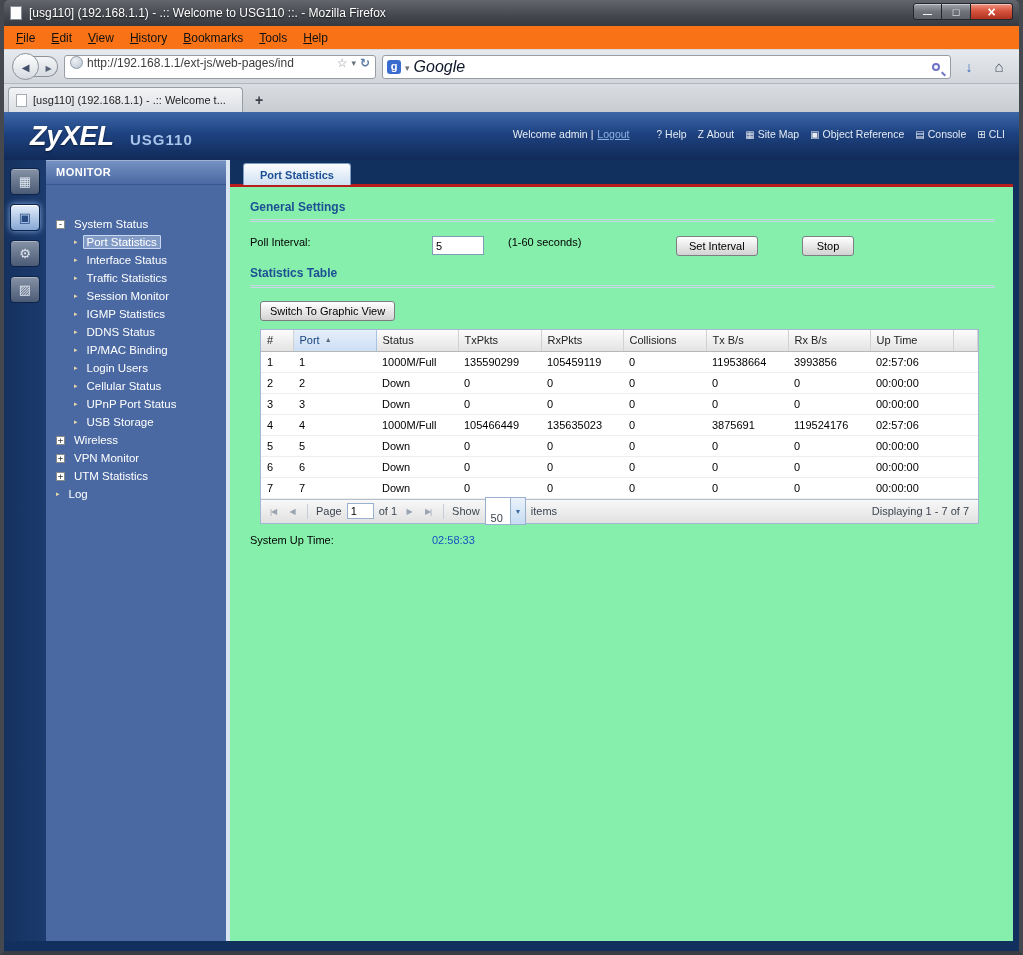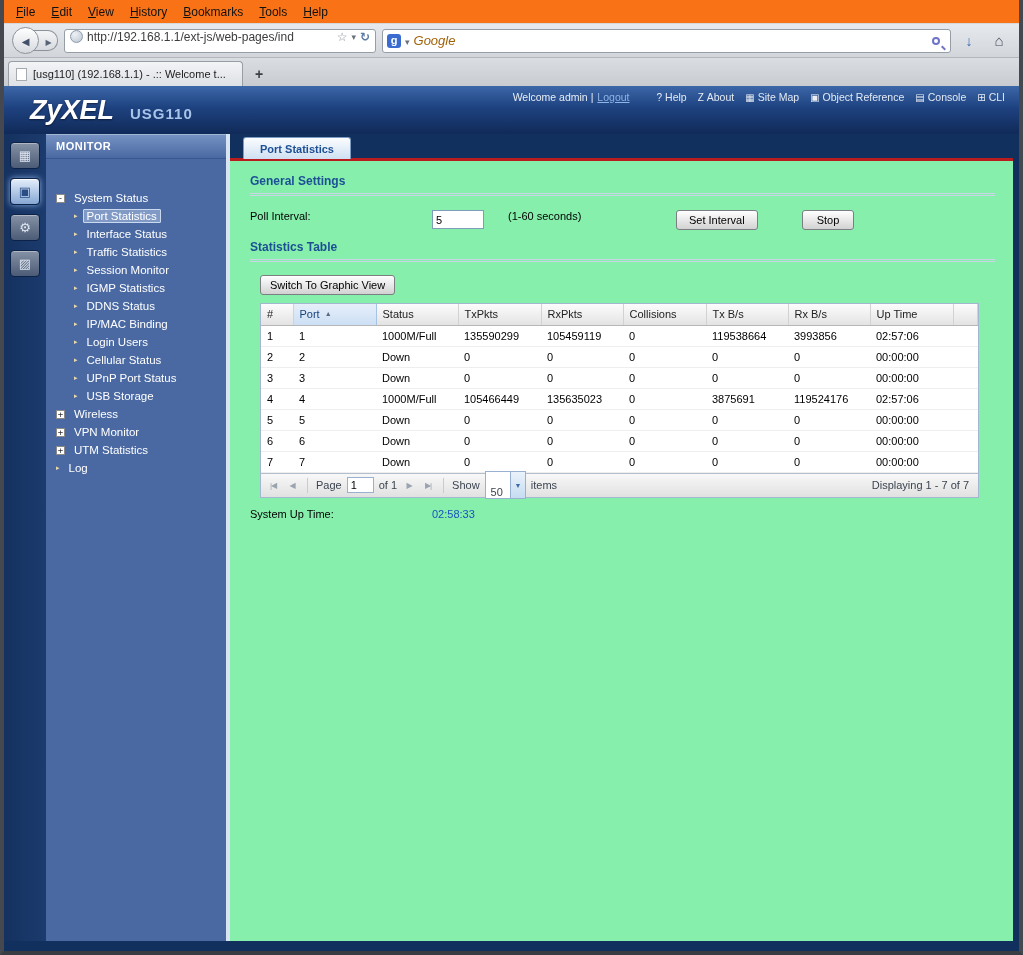--- a/index.html
+++ b/index.html
@@ -35,42 +35,42 @@
   .urlbar{width:312px;height:24px;background:#fff;border:1px solid #979da5;border-radius:3px;display:flex;align-items:flex-start;padding:0 5px;gap:4px}
   .globe{width:13px;height:13px;border-radius:50%;border:1px solid #8d99a8;background:radial-gradient(circle at 35% 30%,#eef2f6,#b9c4d1);flex:none}
   .url-text{flex:1;color:#3c3c3c;font-size:12px;white-space:nowrap;overflow:hidden}
   [data-name="bookmark-star-icon"]::before{content:"☆";font-size:12px;color:#8a909a}
   [data-name="urlbar-dropdown-icon"]::before{content:"▾";font-size:9px;color:#6a7078}
   [data-name="reload-icon"]::before{content:"↻";font-size:12px;color:#5a7ba6;font-weight:bold}
   .searchbar{flex:1;height:24px;background:#fff;border:1px solid #979da5;border-radius:3px;display:flex;align-items:center;padding:0 4px;gap:4px}
   .gicon{width:14px;height:14px;border-radius:3px;background:#3a6cd0;color:#fff;display:flex;align-items:center;justify-content:center;flex:none}
   .gicon::before{content:"g";font-size:11px;font-weight:bold;line-height:1}
   [data-name="search-engine-dropdown-icon"]::before{content:"▾";font-size:9px;color:#6a7078}
-  .search-text{flex:1;color:#a16207;font-style:italic;font-size:13px}
+  .search-text{flex:1;color:#0f172a;font-style:italic;font-size:16px}
   .mag{width:20px;height:18px;display:flex;align-items:center;justify-content:center}
   .mag-c{width:8px;height:8px;border:2px solid #6e74c8;border-radius:50%;position:relative}
   .mag-c::after{content:"";position:absolute;width:5px;height:2px;background:#6e74c8;transform:rotate(45deg);left:7px;top:8px}
   .toolbtn{width:24px;height:24px;display:flex;align-items:center;justify-content:center}
   [data-name="download-icon"]::before{content:"↓";font-size:14px;font-weight:bold;color:#3b69b5}
   [data-name="home-icon"]::before{content:"⌂";font-size:15px;color:#454d5c}
 
   
   .tabstrip{height:28px;background:linear-gradient(#dadde1,#c8ccd1);display:flex;align-items:flex-end;padding:0 4px;flex:none}
   .tab{height:25px;width:235px;background:linear-gradient(#f3f4f6,#dde0e4);border:1px solid #989ea6;border-bottom:none;border-radius:4px 4px 0 0;display:flex;align-items:center;padding:0 7px;gap:6px}
   .tab-favicon{width:11px;height:13px;background:#fff;border:1px solid #a6abb2;flex:none}
   .tab-title{font-size:11px;color:#1c1c1c;white-space:nowrap;overflow:hidden;flex:1}
   .newtab{width:26px;height:20px;margin:0 0 2px 3px;display:flex;align-items:center;justify-content:center;color:#3c4046;border-radius:3px}
   [data-name="new-tab-button"]::before{content:"+";font-size:14px;font-weight:bold}
 
   
   .viewport{flex:1;display:flex;flex-direction:column;background:#12305e;overflow:hidden}
   .zyxel-header{height:48px;flex:none;position:relative;display:flex;align-items:center;padding-left:26px;background:linear-gradient(180deg,#3c67a8 0%,#1e4280 45%,#102a58 100%)}
   .logo{font-size:27px;font-weight:bold;font-style:italic;color:#fff;letter-spacing:0;text-shadow:0 1px 2px rgba(0,0,0,.5)}
   .model{color:#a8c4ea;font-size:15px;font-weight:bold;margin-left:16px;letter-spacing:1px;margin-top:6px}
-  .header-top-right{position:absolute;top:5px;right:14px;display:flex;align-items:center;gap:11px;color:#dfe7f2;font-size:10.5px}
+  .header-top-right{position:absolute;top:16px;right:14px;display:flex;align-items:center;gap:11px;color:#dfe7f2;font-size:10.5px}
   .welcome-group{display:flex;gap:4px;margin-right:16px}
   .welcome-text{color:#e8edf5}
   .logout-link{color:#8fb4e6;text-decoration:underline}
   .hlink{display:flex;align-items:center;gap:3px;color:#e3eaf4}
   .hicon{font-size:10px;color:#fff;opacity:.9}
 
   .zyxel-body{flex:1;display:flex;padding:0 6px 10px 0;overflow:hidden}
   .edge{width:42px;flex:none;background:linear-gradient(90deg,#14315f,#1c3b6e);padding-top:8px;display:flex;flex-direction:column;align-items:center;gap:9px}
   .edge-tile{width:30px;height:27px;border-radius:4px;border:1px solid #0d2247;background:linear-gradient(#8592a6,#4c5b76);box-shadow:inset 0 1px 0 rgba(255,255,255,.35);display:flex;align-items:center;justify-content:center;color:#dfe6f0;font-size:13px}
   .edge-tile.active{background:linear-gradient(#e4eefb,#86a7d4);color:#2a4d86;box-shadow:0 0 6px rgba(160,200,255,.8),inset 0 1px 0 #fff}
@@ -127,20 +127,29 @@
   .displaying{margin-left:auto;padding-right:4px}
   .sut{display:flex;margin-top:10px}
   .sut-label{width:182px}
   .sut-value{color:#1a52c2}
 </style>
 </head>
 <body>
 
 <div class="window" data-name="firefox-window">
 
+  <div class="titlebar" data-name="window-titlebar">
+    <span class="doc-ico" data-name="page-favicon"></span>
+    <span class="title-text" data-name="window-title">[usg110] (192.168.1.1) - .:: Welcome to USG110 ::. - Mozilla Firefox</span>
+    <div class="win-controls" data-name="window-controls">
+      <div class="wbtn min" data-name="minimize-button"></div>
+      <div class="wbtn max" data-name="maximize-button"></div>
+      <div class="wbtn close" data-name="close-button"></div>
+    </div>
+  </div>
 
   <div class="menubar" data-name="menu-bar">
       <span class="menu-item" data-name="menu-file">File</span>
       <span class="menu-item" data-name="menu-edit">Edit</span>
       <span class="menu-item" data-name="menu-view">View</span>
       <span class="menu-item" data-name="menu-history">History</span>
       <span class="menu-item" data-name="menu-bookmarks">Bookmarks</span>
       <span class="menu-item" data-name="menu-tools">Tools</span>
       <span class="menu-item" data-name="menu-help">Help</span>
     </div>

